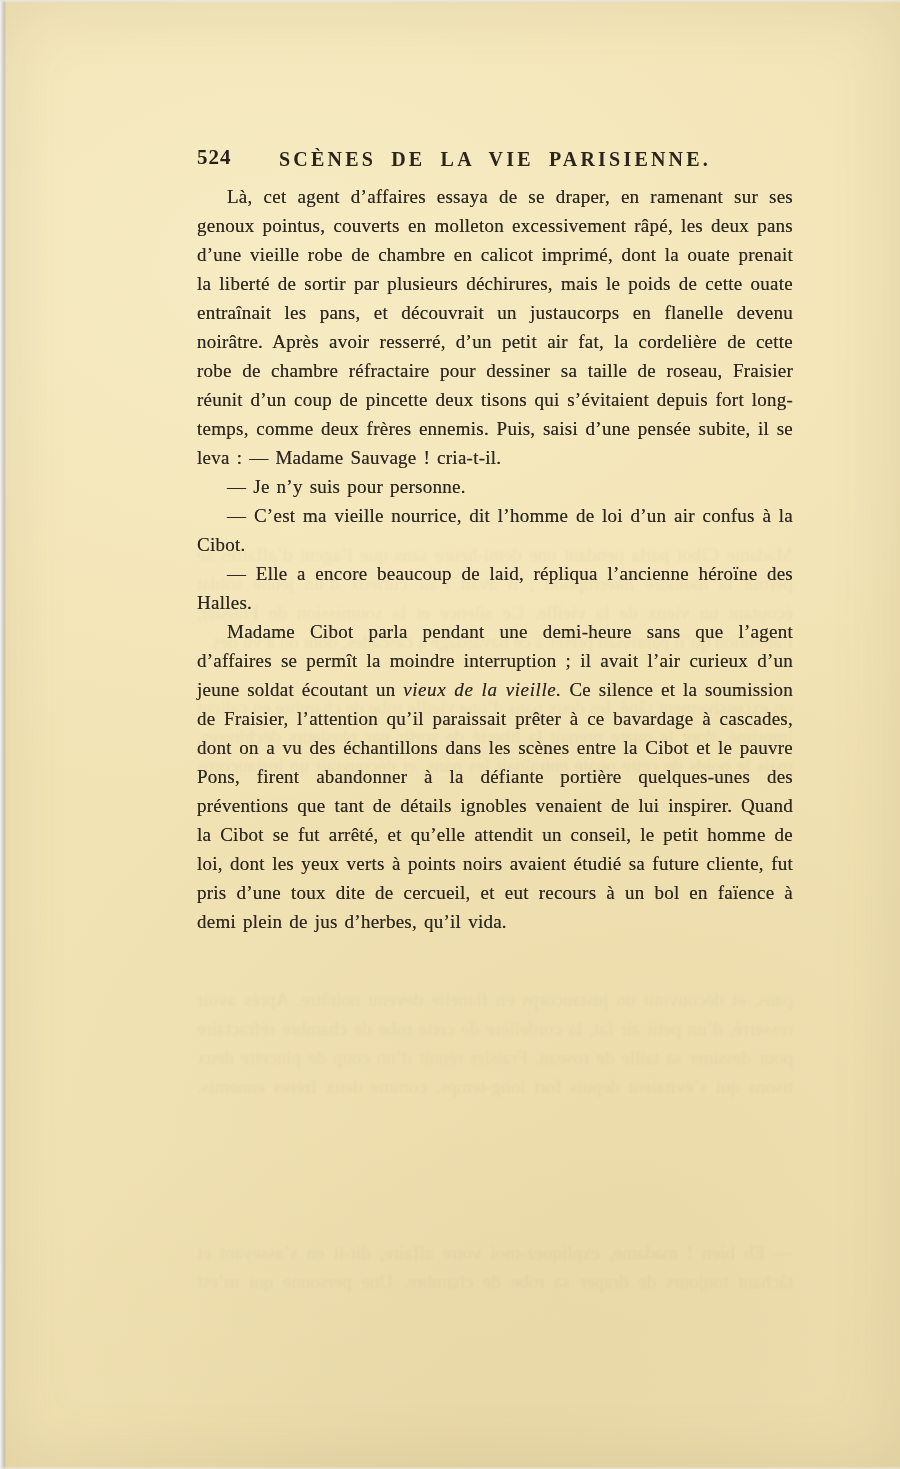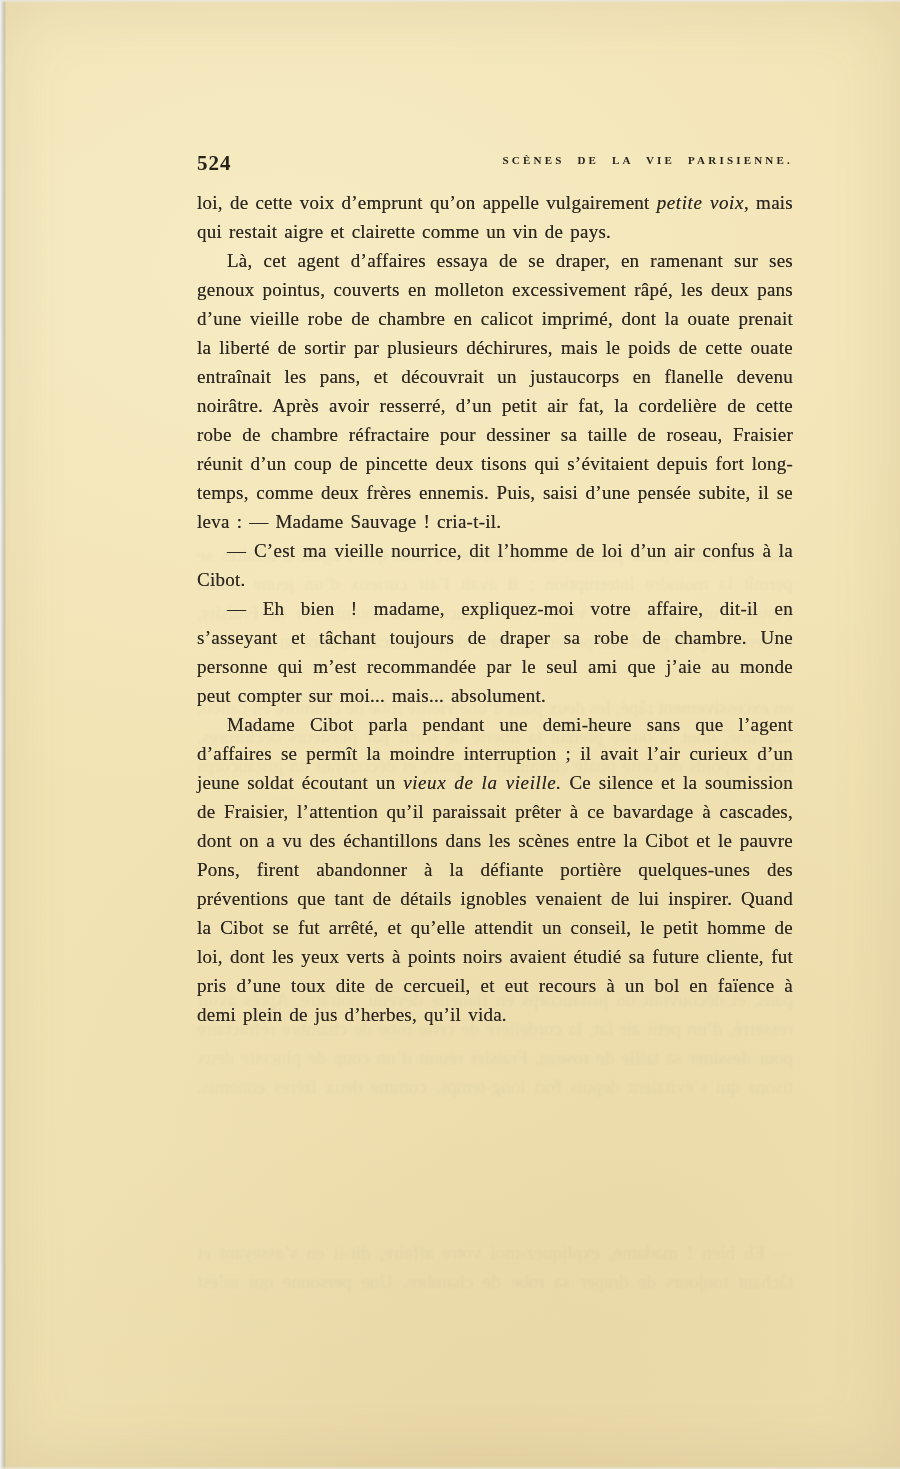--- a/index.html
+++ b/index.html
@@ -30,42 +30,42 @@
     background: linear-gradient(180deg, #e9e7e1, rgba(210,205,190,0.0));
   }
   .edge-bottom {
     position: absolute; left: 0; bottom: 0; width: 100%; height: 3px;
     background: linear-gradient(0deg, rgba(235,232,224,0.75), rgba(210,205,190,0.0));
   }
 
   .content {
     position: absolute;
     left: 197px;
-    top: 150px;
+    top: 144px;
     width: 596px;
     z-index: 2;
     color: #2b2620;
   }
   .page-header {
     position: relative;
     height: 26px;
     margin-bottom: 12px;
   }
   .page-number {
     position: absolute;
     left: 0; top: 1px;
     font-size: 21px;
     font-weight: bold;
     letter-spacing: 1px;
     color: #262219;
   }
   .running-title {
     display: block;
-    text-align: right;
-    font-size: 11px;
+    text-align: center;
+    font-size: 20px;
     font-weight: bold;
     letter-spacing: 3.2px;
     word-spacing: 7px;
     padding-top: 4px;
     color: #29241c;
     white-space: nowrap;
   }
   .text-block {
     font-size: 19px;
     line-height: 29px;
@@ -113,20 +113,20 @@
   <div class="ghost" aria-hidden="true" style="top:693px; height:95px;">on excessivement râpé, les deux pans d’une vieille robe de chambre en calicot imprimé, dont la ouate prenait la liberté de sortir par plusieurs déchirures, mais le poids de cette ouate entraînait les pans, et découvrait un justaucorps en fl</div>
   <div class="ghost" aria-hidden="true" style="top:985px; height:120px;">pans, et découvrait un justaucorps en flanelle devenu noirâtre. Après avoir resserré, d’un petit air fat, la cordelière de cette robe de chambre réfractaire pour dessiner sa taille de roseau, Fraisier réunit d’un coup de pincette deux tisons qui s’évitaient depuis fort long-temps, comme deux frères ennemis. Puis, saisi</div>
   <div class="ghost" aria-hidden="true" style="top:1238px; height:60px;">— Eh bien ! madame, expliquez-moi votre affaire, dit-il en s’asseyant et tâchant toujours de draper sa robe de chambre. Une personne qui m’est recomma</div>
 
   <div class="content">
     <div class="page-header">
       <span class="page-number">524</span>
       <span class="running-title">SCÈNES DE LA VIE PARISIENNE.</span>
     </div>
     <div class="text-block">
-        <p class="no-indent"><span>loi, de cette voix d’emprunt qu’on appelle vulgairement </span><i>petite voix</i><span>, mais qui restait aigre et clairette comme un vin de pays.</span></p>
         <p><span>Là, cet agent d’affaires essaya de se draper, en ramenant sur ses genoux pointus, couverts en molleton excessivement râpé, les deux pans d’une vieille robe de chambre en calicot imprimé, dont la ouate prenait la liberté de sortir par plusieurs déchirures, mais le poids de cette ouate entraînait les pans, et découvrait un justaucorps en flanelle devenu noirâtre. Après avoir resserré, d’un petit air fat, la cordelière de cette robe de chambre réfractaire pour dessiner sa taille de roseau, Fraisier réunit d’un coup de pincette deux tisons qui s’évitaient depuis fort long-temps, comme deux frères ennemis. Puis, saisi d’une pensée subite, il se leva : — Madame Sauvage ! cria-t-il.</span></p>
+        <p><span>— Je n’y suis pour personne.</span></p>
         <p><span>— C’est ma vieille nourrice, dit l’homme de loi d’un air confus à la Cibot.</span></p>
-        <p><span>— Eh bien ! madame, expliquez-moi votre affaire, dit-il en s’asseyant et tâchant toujours de draper sa robe de chambre. Une personne qui m’est recommandée par le seul ami que j’aie au monde peut compter sur moi... mais... absolument.</span></p>
+        <p><span>— Elle a encore beaucoup de laid, répliqua l’ancienne héroïne des Halles.</span></p>
         <p><span>Madame Cibot parla pendant une demi-heure sans que l’agent d’affaires se permît la moindre interruption ; il avait l’air curieux d’un jeune soldat écoutant un </span><i>vieux de la vieille.</i><span> Ce silence et la soumission de Fraisier, l’attention qu’il paraissait prêter à ce bavardage à cascades, dont on a vu des échantillons dans les scènes entre la Cibot et le pauvre Pons, firent abandonner à la défiante portière quelques-unes des préventions que tant de détails ignobles venaient de lui inspirer. Quand la Cibot se fut arrêté, et qu’elle attendit un conseil, le petit homme de loi, dont les yeux verts à points noirs avaient étudié sa future cliente, fut pris d’une toux dite de cercueil, et eut recours à un bol en faïence à demi plein de jus d’herbes, qu’il vida.</span></p>
       </div>
   </div>
 </div>
 
 </body></html>

